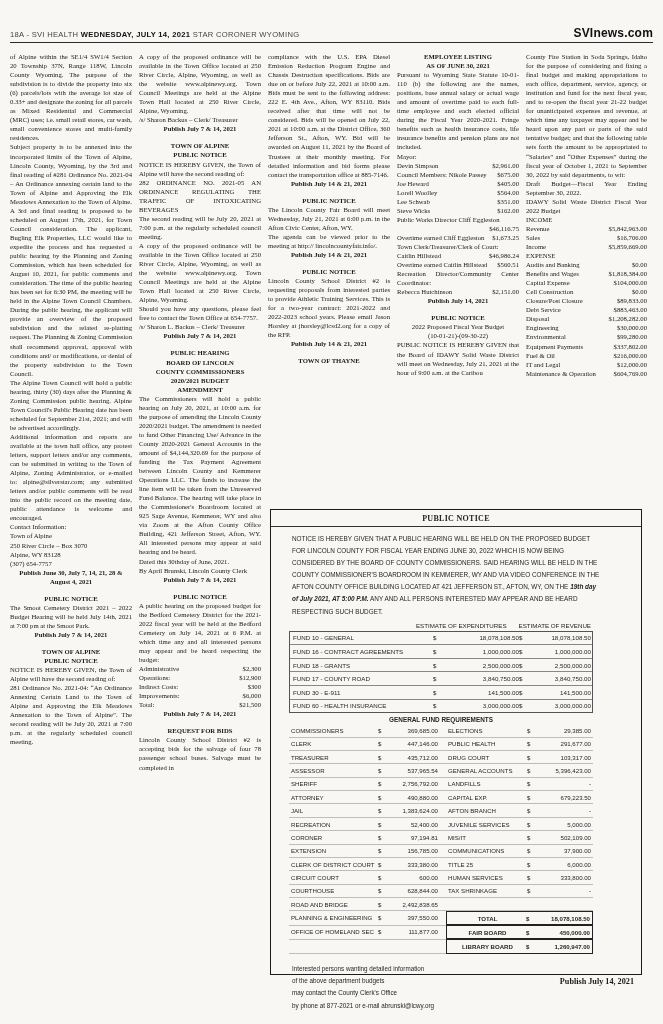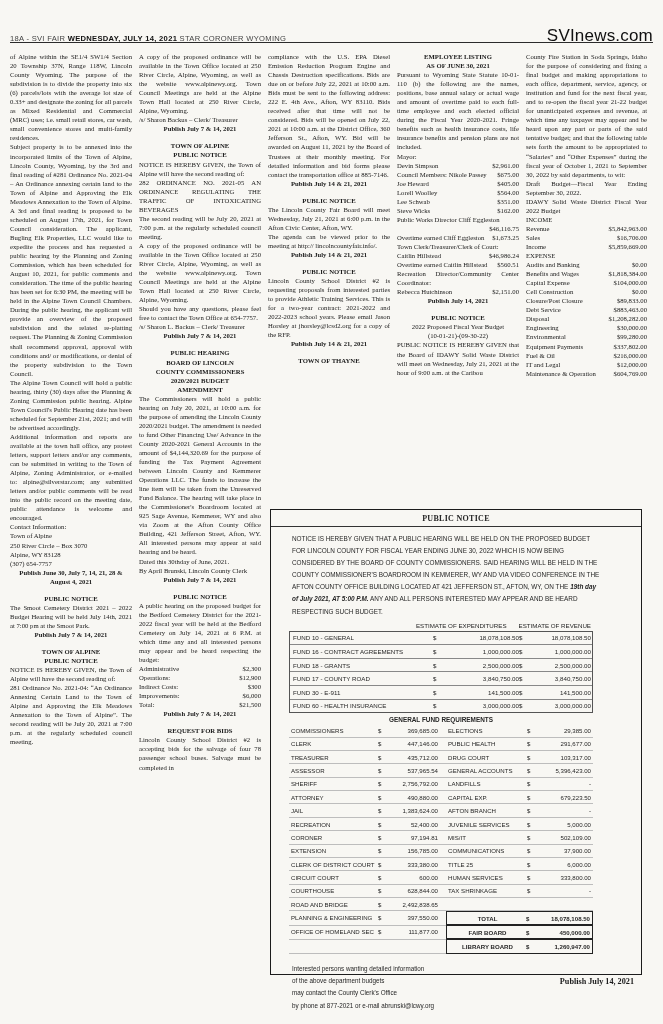--- a/index.html
+++ b/index.html
@@ -4,21 +4,21 @@
 <style>
   html,body{margin:0;padding:0;background:#e9e7e2;}
   .page{position:relative;width:663px;height:1024px;background:#f8f7f3;color:#1b1b1b;
         font-family:"Liberation Serif",serif;overflow:hidden;margin:0 auto;}
   
   .masthead{position:absolute;left:10px;right:10px;top:26px;display:flex;
             justify-content:space-between;align-items:baseline;
             font-family:"Liberation Sans",sans-serif;}
   .m-left{font-size:7.6px;letter-spacing:.3px;color:#444;white-space:nowrap;}
   .m-left b{color:#111;}
-  .m-right{font-size:17px;font-weight:normal;color:#101010;letter-spacing:.2px;}
+  .m-right{font-size:12px;font-weight:bold;color:#101010;letter-spacing:.2px;}
   .rule{position:absolute;left:10px;right:10px;top:42px;border-top:1.6px solid #2b2b2b;}
   
   .col{position:absolute;top:52px;width:122px;font-size:6.7px;line-height:9.05px;
        text-align:justify;}
   #col1{left:10px;}#col2{left:139px;}#col3{left:268px;}#col4{left:397px;}#col5{left:526px;width:121px;}
   .bp{margin:0;}
   .bh{margin-top:8px;font-weight:bold;text-align:center;}
   .bh2{margin-top:0;}
   .col .bh:first-child{margin-top:0;}
   .bc{text-align:center;}
@@ -53,21 +53,21 @@
   .nb-footer{margin:9px 0 0 21px;font-size:6.3px;line-height:12.2px;}
   .nb-publish{position:absolute;left:270px;top:977px;width:364px;text-align:right;
               font-family:"Liberation Serif",serif;font-weight:bold;font-size:8.2px;}
 </style>
 </head>
 <body>
 
 <div class="page">
 
   <div class="masthead">
-    <div class="m-left"><span>18A - SVI FAIR </span><b>WEDNESDAY, JULY 14, 2021</b><span> STAR CORONER WYOMING</span></div>
+    <div class="m-left"><span>18A - SVI HEALTH </span><b>WEDNESDAY, JULY 14, 2021</b><span> STAR CORONER WYOMING</span></div>
     <div class="m-right">SVInews.com</div>
   </div>
   <div class="rule"></div>
 
   <div class="col" id="col1">
       <div class="bp">of Alpine within the SE1/4 SW1/4 Section 20 Township 37N, Range 118W, Lincoln County Wyoming. The purpose of the subdivision is to divide the property into six (6) parcels/lots with the average lot size of 0.33+ and designate the zoning for all parcels as Mixed Residential and Commercial (MRC) uses; i.e. small retail stores, car wash, small convenience stores and multi-family residences.</div>
       <div class="bp">Subject property is to be annexed into the incorporated limits of the Town of Alpine, Lincoln County, Wyoming, by the 3rd and final reading of #281 Ordinance No. 2021-04 – An Ordinance annexing certain land to the Town of Alpine and Approving the Elk Meadows Annexation to the Town of Alpine.  A 3rd and final reading is proposed to be scheduled on August 17th, 2021, for Town Council consideration.  The applicant, Bugling Elk Properties, LLC would like to expedite the process and has requested a public hearing by the Planning and Zoning Commission, which has been scheduled for August 10, 2021, for public comments and consideration.  The time of the public hearing has been set for 6:30 PM, the meeting will be held in the Alpine Town Council Chambers. During the public hearing, the applicant will provide an overview of the proposed subdivision and the related re-platting request. The Planning &amp; Zoning Commission shall recommend approval, approval with conditions and/ or modifications, or denial of the property subdivision to the Town Council.</div>
       <div class="bp">The Alpine Town Council will hold a public hearing, thirty (30) days after the Planning &amp; Zoning Commission public hearing. Alpine Town Council's Public Hearing date has been scheduled for September 21st, 2021; and will be advertised accordingly.</div>
       <div class="bp">Additional information and reports are available at the town hall office, any protest letters, support letters and/or any comments, can be submitted in writing to the Town of Alpine, Zoning Administrator, or e-mailed to: alpine@silverstar.com; any submitted letters and/or public comments will be read into the public record on the meeting date, public attendance is welcome and encouraged.</div>
       <div class="bp">Contact Information:</div>

